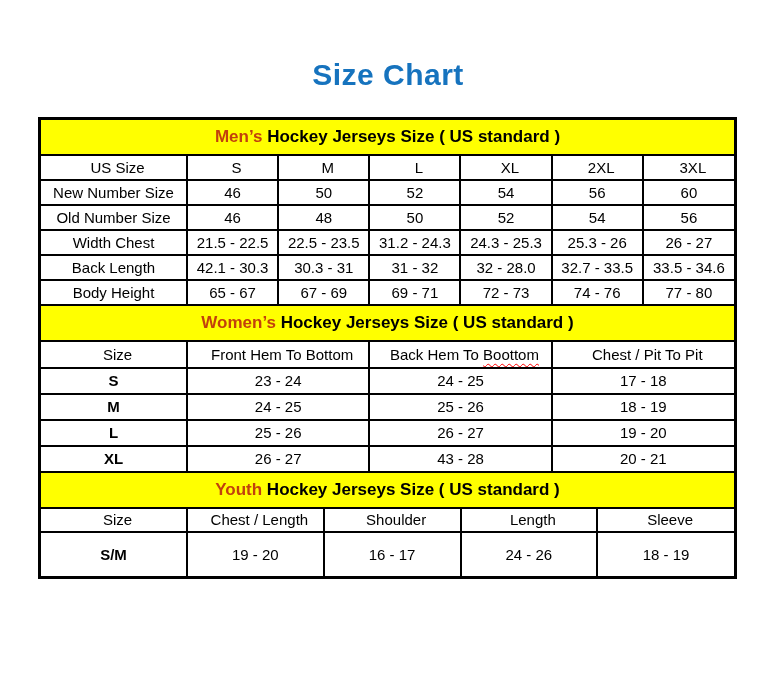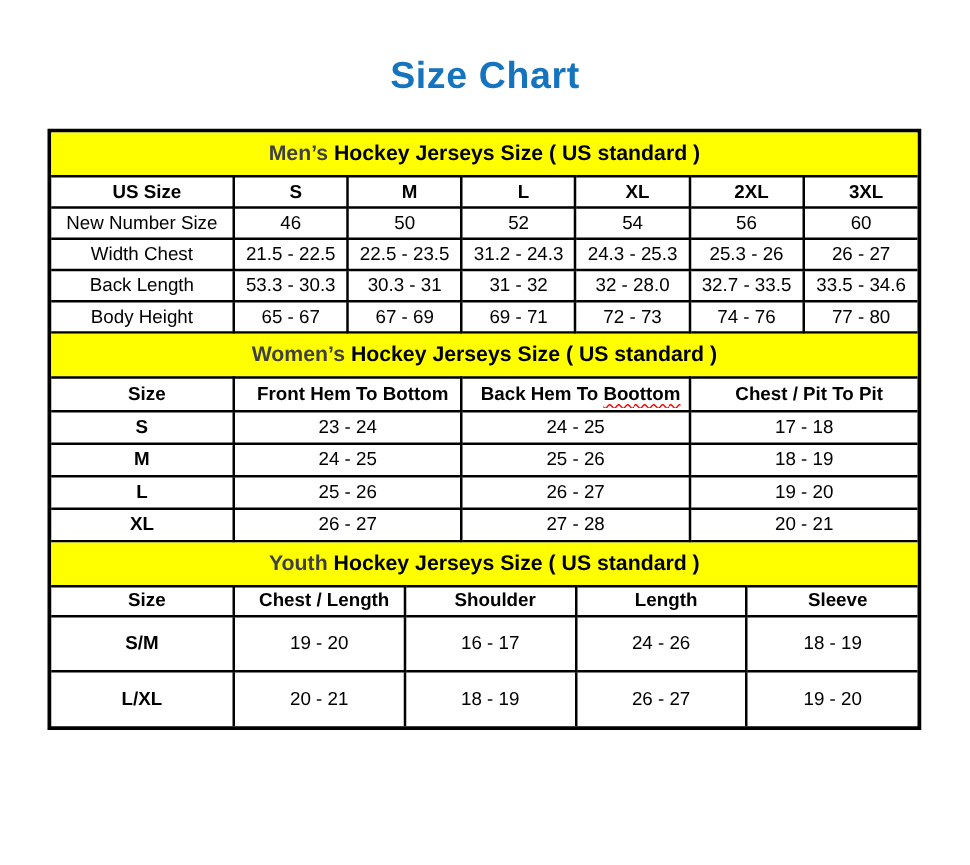--- a/index.html
+++ b/index.html
@@ -1,20 +1,20 @@
 <!DOCTYPE html>
 <html><head>
 <meta charset="utf-8">
 <style>
   * { box-sizing: border-box; margin: 0; padding: 0; }
   html, body { width: 776px; height: 692px; background: #ffffff; overflow: hidden; }
   body { font-family: "Liberation Sans", "DejaVu Sans", sans-serif; color: #000000; }
 
   .page-title {
-    padding-top: 44px;
+    padding-top: 58px;
     text-align: center;
     font-size: 30px;
     font-weight: 700;
     line-height: 1.15;
     color: #1673be;
     letter-spacing: 0.5px;
   }
 
   .size-chart {
     width: 699px;
@@ -25,36 +25,36 @@
 
   .band {
     height: 34px;
     line-height: 34px;
     text-align: center;
     background: #ffff00;
     font-weight: 700;
     font-size: 17px;
     white-space: pre;
   }
-  .band .hl { color: #404040; }
+  .band .hl { color: #c2410c; }
 
   table.grid {
     width: 100%;
     border-collapse: collapse;
     table-layout: fixed;
   }
   .grid th, .grid td {
     border: 2px solid #000000;
     text-align: center;
     vertical-align: middle;
     font-size: 15px;
     padding: 2px 2px;
     overflow: hidden;
   }
-  .grid th { font-weight: 700; padding-left: 10px; }
+  .grid th { font-weight: 400; padding-left: 10px; }
   .grid td { font-weight: 400; }
   .grid tr > *:first-child { border-left: 0; }
   .grid tr > *:last-child  { border-right: 0; }
   table.last tr:last-child > * { border-bottom: 0; }
 
   col.c-label { width: 146px; }
 
   .mens th  { height: 25px; }
   .mens td  { height: 25px; margin-left: 48px; }
   .womens th { height: 27px; }
@@ -106,31 +106,40 @@
     <tr>
       <td class="rowlabel">New Number Size</td>
       <td>46</td>
       <td>50</td>
       <td>52</td>
       <td>54</td>
       <td>56</td>
       <td>60</td>
     </tr>
     <tr>
+      <td class="rowlabel">Old Number Size</td>
+      <td>46</td>
+      <td>48</td>
+      <td>50</td>
+      <td>52</td>
+      <td>54</td>
+      <td>56</td>
+    </tr>
+    <tr>
       <td class="rowlabel">Width Chest</td>
       <td>21.5 - 22.5</td>
       <td>22.5 - 23.5</td>
       <td>31.2 - 24.3</td>
       <td>24.3 - 25.3</td>
       <td>25.3 - 26</td>
       <td>26 - 27</td>
     </tr>
     <tr>
       <td class="rowlabel">Back Length</td>
-      <td>53.3 - 30.3</td>
+      <td>42.1 - 30.3</td>
       <td>30.3 - 31</td>
       <td>31 - 32</td>
       <td>32 - 28.0</td>
       <td>32.7 - 33.5</td>
       <td>33.5 - 34.6</td>
     </tr>
     <tr>
       <td class="rowlabel">Body Height</td>
       <td>65 - 67</td>
       <td>67 - 69</td>
@@ -172,21 +181,21 @@
     </tr>
     <tr>
       <td class="rowlabel">L</td>
       <td>25 - 26</td>
       <td>26 - 27</td>
       <td>19 - 20</td>
     </tr>
     <tr>
       <td class="rowlabel">XL</td>
       <td>26 - 27</td>
-      <td>27 - 28</td>
+      <td>43 - 28</td>
       <td>20 - 21</td>
     </tr>
   </tbody>
     </table>
 
   <div class="band"><span class="hl">Youth</span><span> Hockey Jerseys Size ( US standard )</span></div>
 
   <table class="grid youth last">
     <colgroup>
         <col class="c-label">
@@ -203,23 +212,16 @@
       <th>Length</th>
       <th>Sleeve</th>
     </tr>
     <tr>
       <td class="rowlabel">S/M</td>
       <td>19 - 20</td>
       <td>16 - 17</td>
       <td>24 - 26</td>
       <td>18 - 19</td>
     </tr>
-    <tr>
-      <td class="rowlabel">L/XL</td>
-      <td>20 - 21</td>
-      <td>18 - 19</td>
-      <td>26 - 27</td>
-      <td>19 - 20</td>
-    </tr>
   </tbody>
     </table>
 
 </div>
 
 </body></html>

